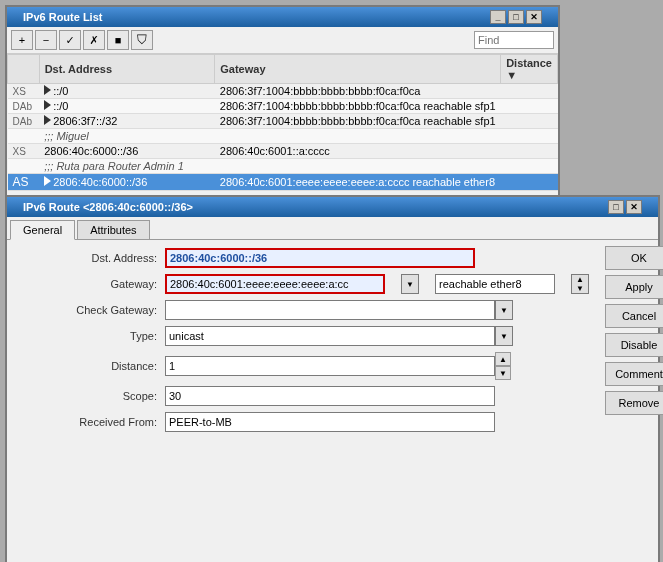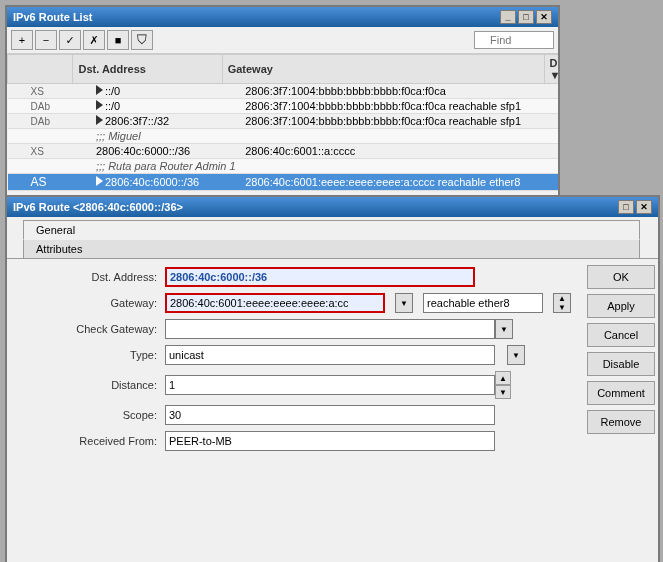--- a/index.html
+++ b/index.html
@@ -18,21 +18,21 @@
       border: 2px solid #7a7a7a;
       background: #f0f0f0;
       position: absolute;
     }
 
     .window-titlebar {
       background: linear-gradient(to bottom, #4a90d9, #1c5fa0);
       color: white;
       font-size: 11px;
       font-weight: bold;
-      padding: 3px 6px;
+      padding: 3px 16px;
       display: flex;
       align-items: center;
       justify-content: space-between;
       height: 20px;
     }
 
     .window-controls {
       display: flex;
       gap: 2px;
     }
@@ -80,21 +80,21 @@
       font-size: 11px;
     }
 
     .toolbar-search {
       margin-left: auto;
       border: 1px solid #9a9a9a;
       background: white;
       width: 80px;
       height: 18px;
       font-size: 11px;
-      padding: 1px 15px;
+      padding: 1px 3px;
       color: #888;
     }
 
     
     .route-table {
       width: 100%;
       border-collapse: collapse;
       font-size: 11px;
     }
 
@@ -102,21 +102,21 @@
       background: #e4e4e4;
       border: 1px solid #ccc;
       padding: 2px 5px;
       text-align: left;
       font-weight: bold;
       color: #333;
     }
 
     .route-table td {
       border-bottom: 1px solid #ddd;
-      padding: 1px 23px;
+      padding: 1px 5px;
       white-space: nowrap;
       overflow: hidden;
     }
 
     .route-table tr:nth-child(even) td {
       background: #f8f8f8;
     }
 
     .route-table tr.selected td {
       background: #4a90d9;
@@ -147,22 +147,21 @@
       top: 195px;
       left: 5px;
       width: 655px;
       height: 412px;
     }
 
     .tabs {
       display: flex;
       background: #f0f0f0;
       border-bottom: 1px solid #9a9a9a;
-      padding: 3px 16px 0;
-      flex-direction: column;
+      padding: 3px 3px 0;
     }
 
     .tab {
       padding: 3px 12px;
       border: 1px solid #9a9a9a;
       border-bottom: none;
       background: #e0e0e0;
       cursor: pointer;
       font-size: 11px;
       margin-right: 2px;
@@ -211,21 +210,21 @@
       font-weight: bold;
     }
 
     .form-input-dst {
       width: 310px;
     }
 
     .gateway-row {
       display: flex;
       align-items: center;
-      gap: 10px;
+      gap: 16px;
     }
 
     .gateway-input {
       width: 220px;
     }
 
     .gateway-dropdown-btn {
       width: 18px;
       height: 20px;
       background: #e0e0e0;
@@ -437,21 +436,21 @@
       <div class="form-row">
         <div class="form-label">Check Gateway:</div>
         <div style="display:flex;align-items:center;gap:0;">
           <input class="form-input" style="width: 330px;" type="text" value="">
           <div class="dropdown-btn">▼</div>
         </div>
       </div>
 
       <div class="form-row">
         <div class="form-label">Type:</div>
-        <div style="display:flex;align-items:center;gap:12px;">
+        <div style="display:flex;align-items:center;gap:0;">
           <input class="form-input" style="width: 330px;" type="text" value="unicast">
           <div class="dropdown-btn">▼</div>
         </div>
       </div>
 
       <div class="form-row">
         <div class="form-label">Distance:</div>
         <div style="display:flex;align-items:center;gap:0;">
           <input class="form-input distance-input" type="text" value="1" style="">
           <div style="display:flex;flex-direction:column;">

